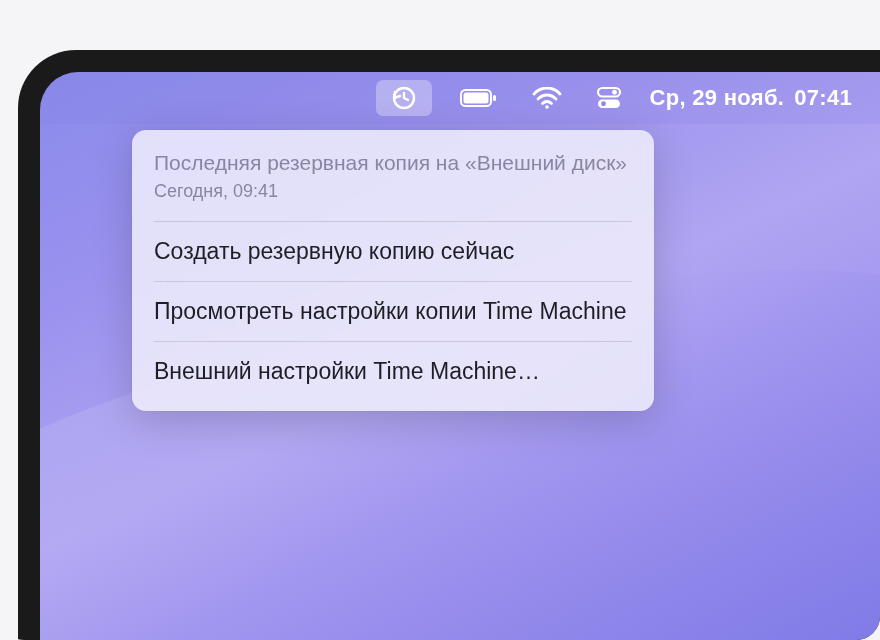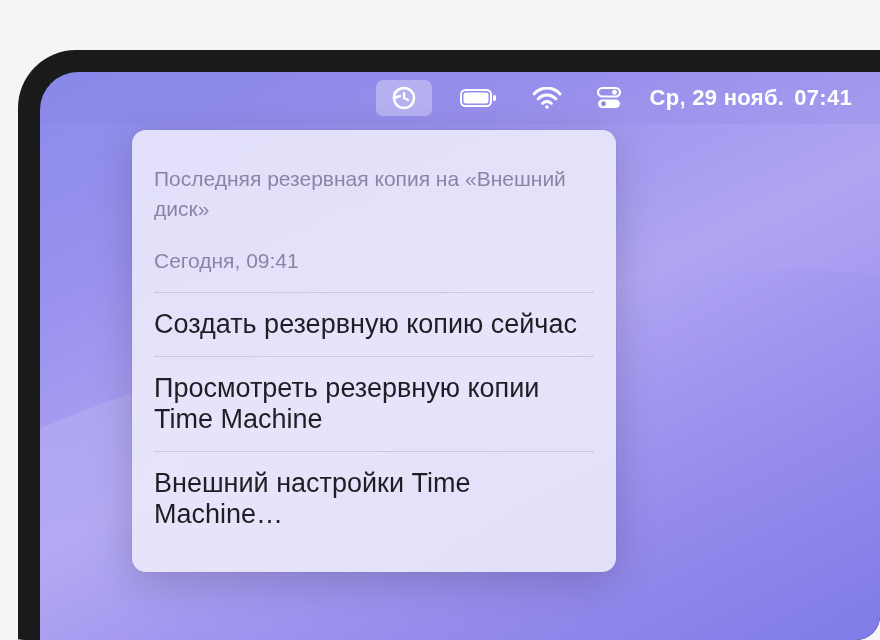--- a/index.html
+++ b/index.html
@@ -85,54 +85,53 @@
       font-weight: 600;
       letter-spacing: 0.3px;
       display: flex;
       gap: 10px;
     }
     
     .dropdown {
       position: absolute;
       top: 58px;
       left: 92px;
-      width: 484px;
+      width: 522px;
       background: rgba(240, 238, 252, 0.85);
       backdrop-filter: blur(40px);
       border-radius: 14px;
       box-shadow: 0 10px 40px rgba(0,0,0,0.18), 0 0 0 0.5px rgba(0,0,0,0.06);
-      padding: 28px 0;
+      padding: 12px 0;
     }
     
     .dropdown-header {
       padding: 6px 22px 14px 22px;
     }
     
     .dropdown-header-title {
       font-size: 21px;
       color: rgba(80, 76, 110, 0.62);
       line-height: 1.45;
     }
     
     .dropdown-header-subtitle {
-      font-size: 21px;
+      font-size: 18px;
       color: rgba(80, 76, 110, 0.62);
       line-height: 1.45;
-      margin-top: 21px;
     }
     
     .dropdown-divider {
       height: 1px;
       background: rgba(0, 0, 0, 0.12);
       margin: 2px 22px;
     }
     
     .dropdown-item {
       padding: 14px 22px;
-      font-size: 27px;
+      font-size: 23px;
       color: #1e1e24;
       cursor: default;
     }
     
     svg {
       display: block;
     }
   </style>
 </head>
 <body>
@@ -192,18 +191,18 @@
     </div>
 
     <div class="dropdown">
       <div class="dropdown-header">
         <div class="dropdown-header-title">Последняя резервная копия на «Внешний диск»</div>
         <div class="dropdown-header-subtitle">Сегодня, 09:41</div>
       </div>
       <div class="dropdown-divider"></div>
       <div class="dropdown-item">Создать резервную копию сейчас</div>
       <div class="dropdown-divider"></div>
-      <div class="dropdown-item">Просмотреть резервную копии Time Machine</div>
+      <div class="dropdown-item">Просмотреть настройки копии Time Machine</div>
       <div class="dropdown-divider"></div>
       <div class="dropdown-item">Внешний настройки Time Machine…</div>
     </div>
   </div>
 </div>
 
 </body></html>

